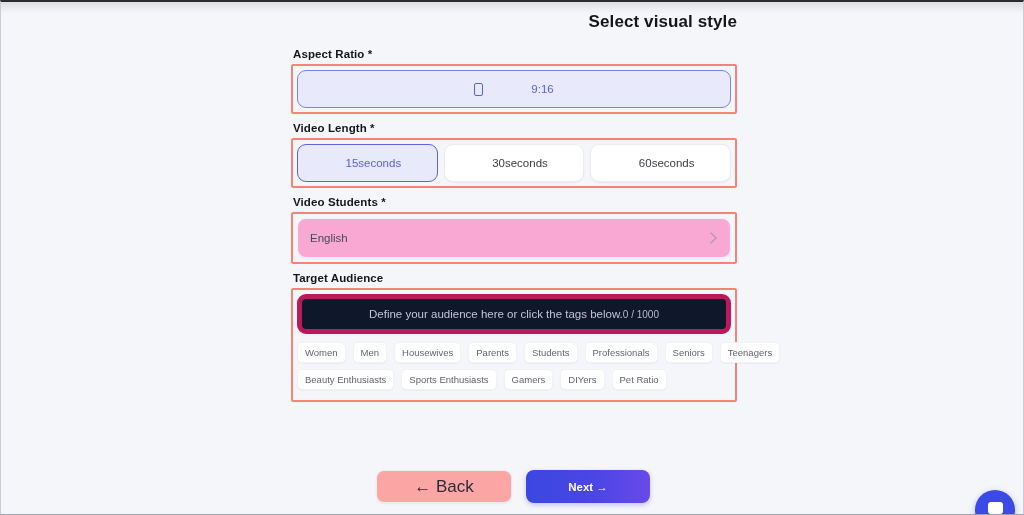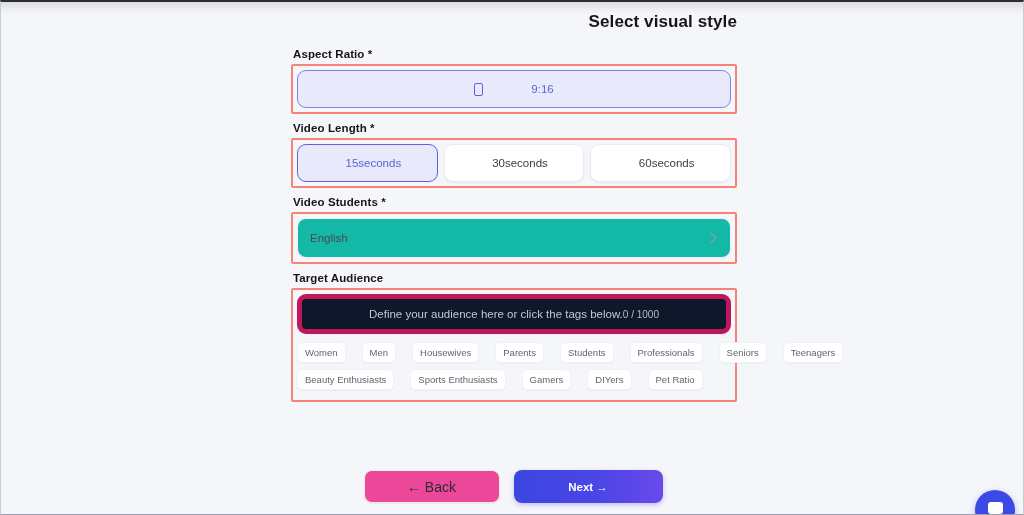--- a/index.html
+++ b/index.html
@@ -130,21 +130,21 @@
   .length-opt.selected {
     background: #e8eafb;
     border: 1.5px solid #5c63de;
     color: #5a63d8;
     box-shadow: none;
   }
 
   
   .lang-select {
     height: 40px;
-    background: #14b8a6;
+    background: #f9a8d4;
     border-radius: 9px;
     border: 1px solid #f0f1f6;
     display: flex;
     align-items: center;
     justify-content: space-between;
     padding: 0 12px;
     box-sizing: border-box;
     box-shadow: 0 1px 2px rgba(20,20,40,0.04);
   }
   .lang-value {
@@ -181,21 +181,21 @@
     font-size: 11.5px;
     color: #c3c5d2;
   }
   .counter {
     font-size: 10px;
     color: #b9bbc7;
   }
 
   .tag-row {
     display: flex;
-    gap: 16px;
+    gap: 7px;
     margin-bottom: 6px;
     flex-wrap: nowrap;
   }
   .tag {
     background: #ffffff;
     border: 1px solid #f1f2f7;
     border-radius: 5px;
     padding: 4px 7px;
     font-size: 9.5px;
     color: #63636e;
@@ -210,32 +210,32 @@
     top: 468px;
     width: 1024px;
     display: flex;
     justify-content: center;
     gap: 14px;
   }
   .btn-back {
     width: 136px;
     height: 33px;
     border-radius: 8px;
-    background: #ec4899;
+    background: #fca5a5;
     border: 1px solid #ededf3;
     display: flex;
     align-items: center;
     justify-content: center;
-    font-size: 14px;
+    font-size: 17px;
     color: #2c2c35;
     box-sizing: border-box;
     box-shadow: 0 1px 2px rgba(20,20,40,0.06);
   }
   .btn-next {
-    width: 149px;
+    width: 124px;
     height: 33px;
     border-radius: 8px;
     background: linear-gradient(to right, #3b47e0 0%, #4b45e6 55%, #6a49ea 100%);
     display: flex;
     align-items: center;
     justify-content: center;
     font-size: 11.5px;
     font-weight: bold;
     color: #ffffff;
     box-sizing: border-box;

